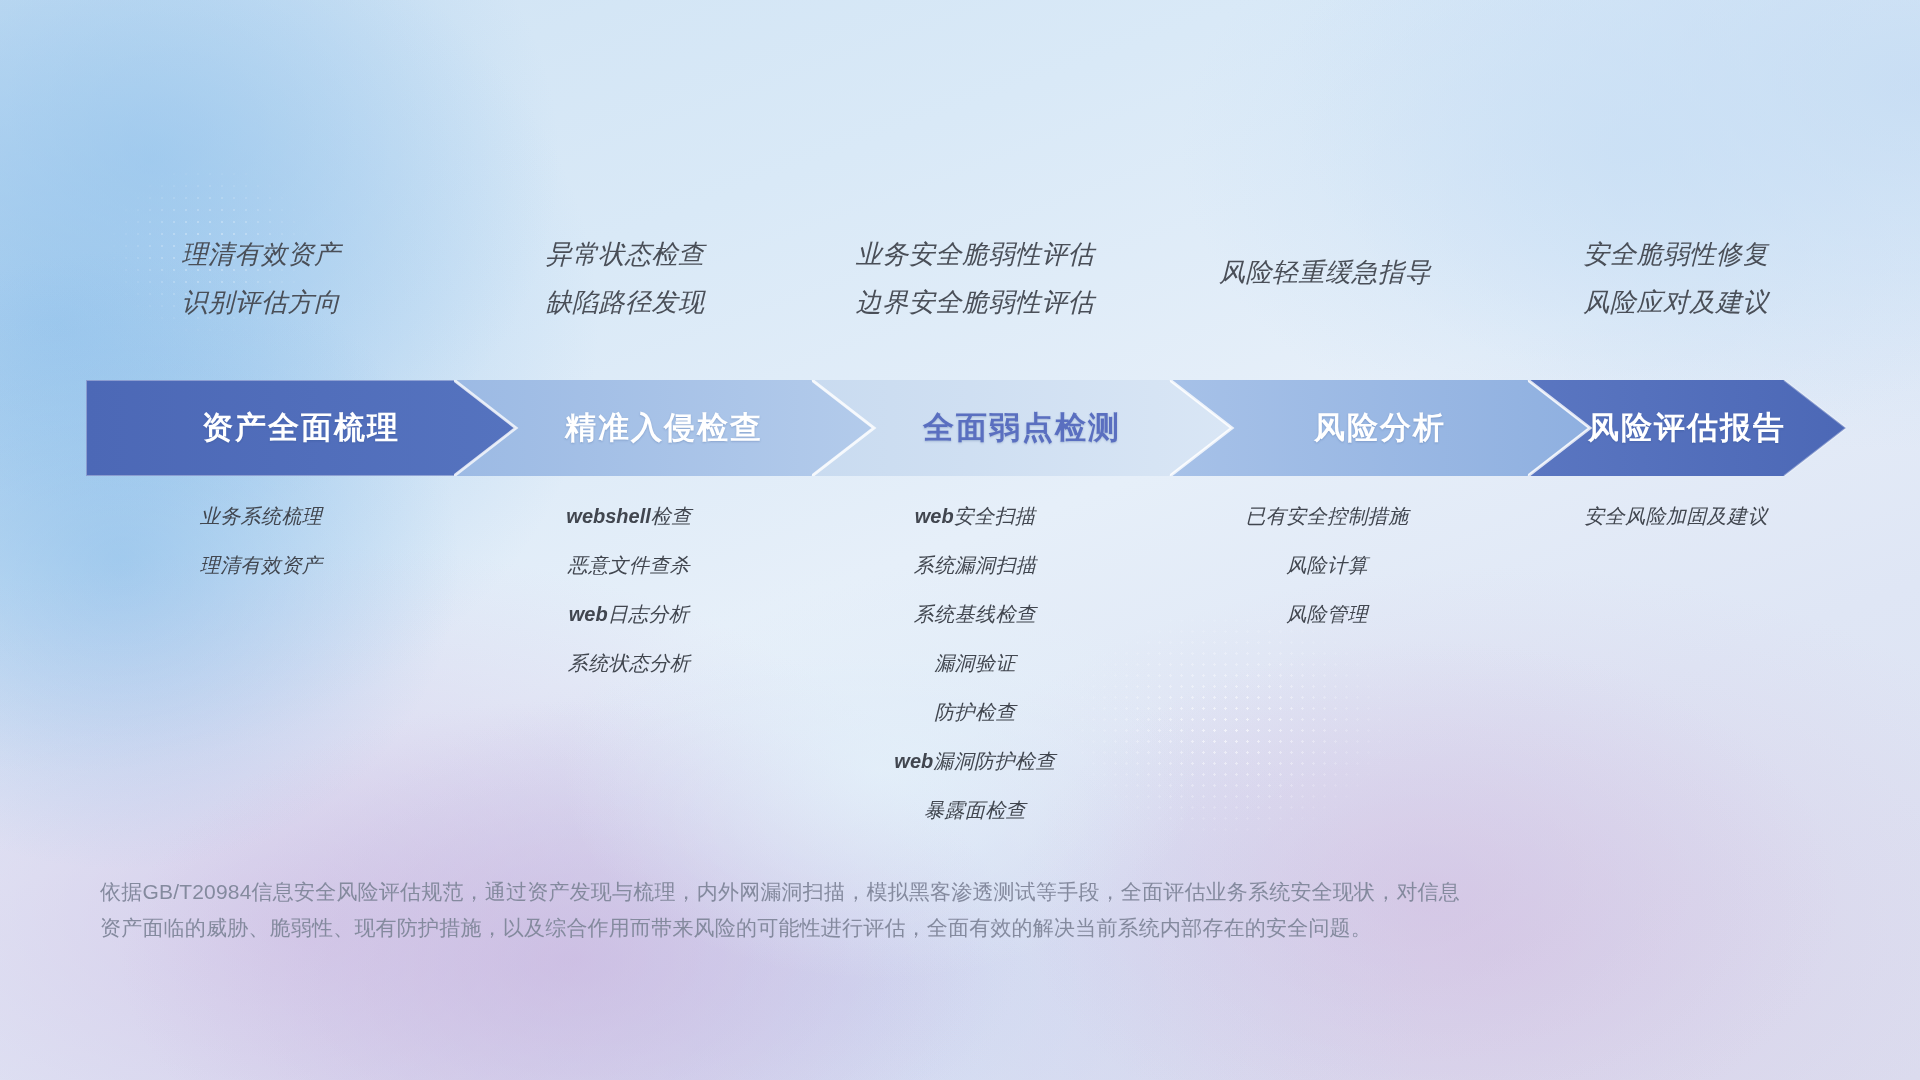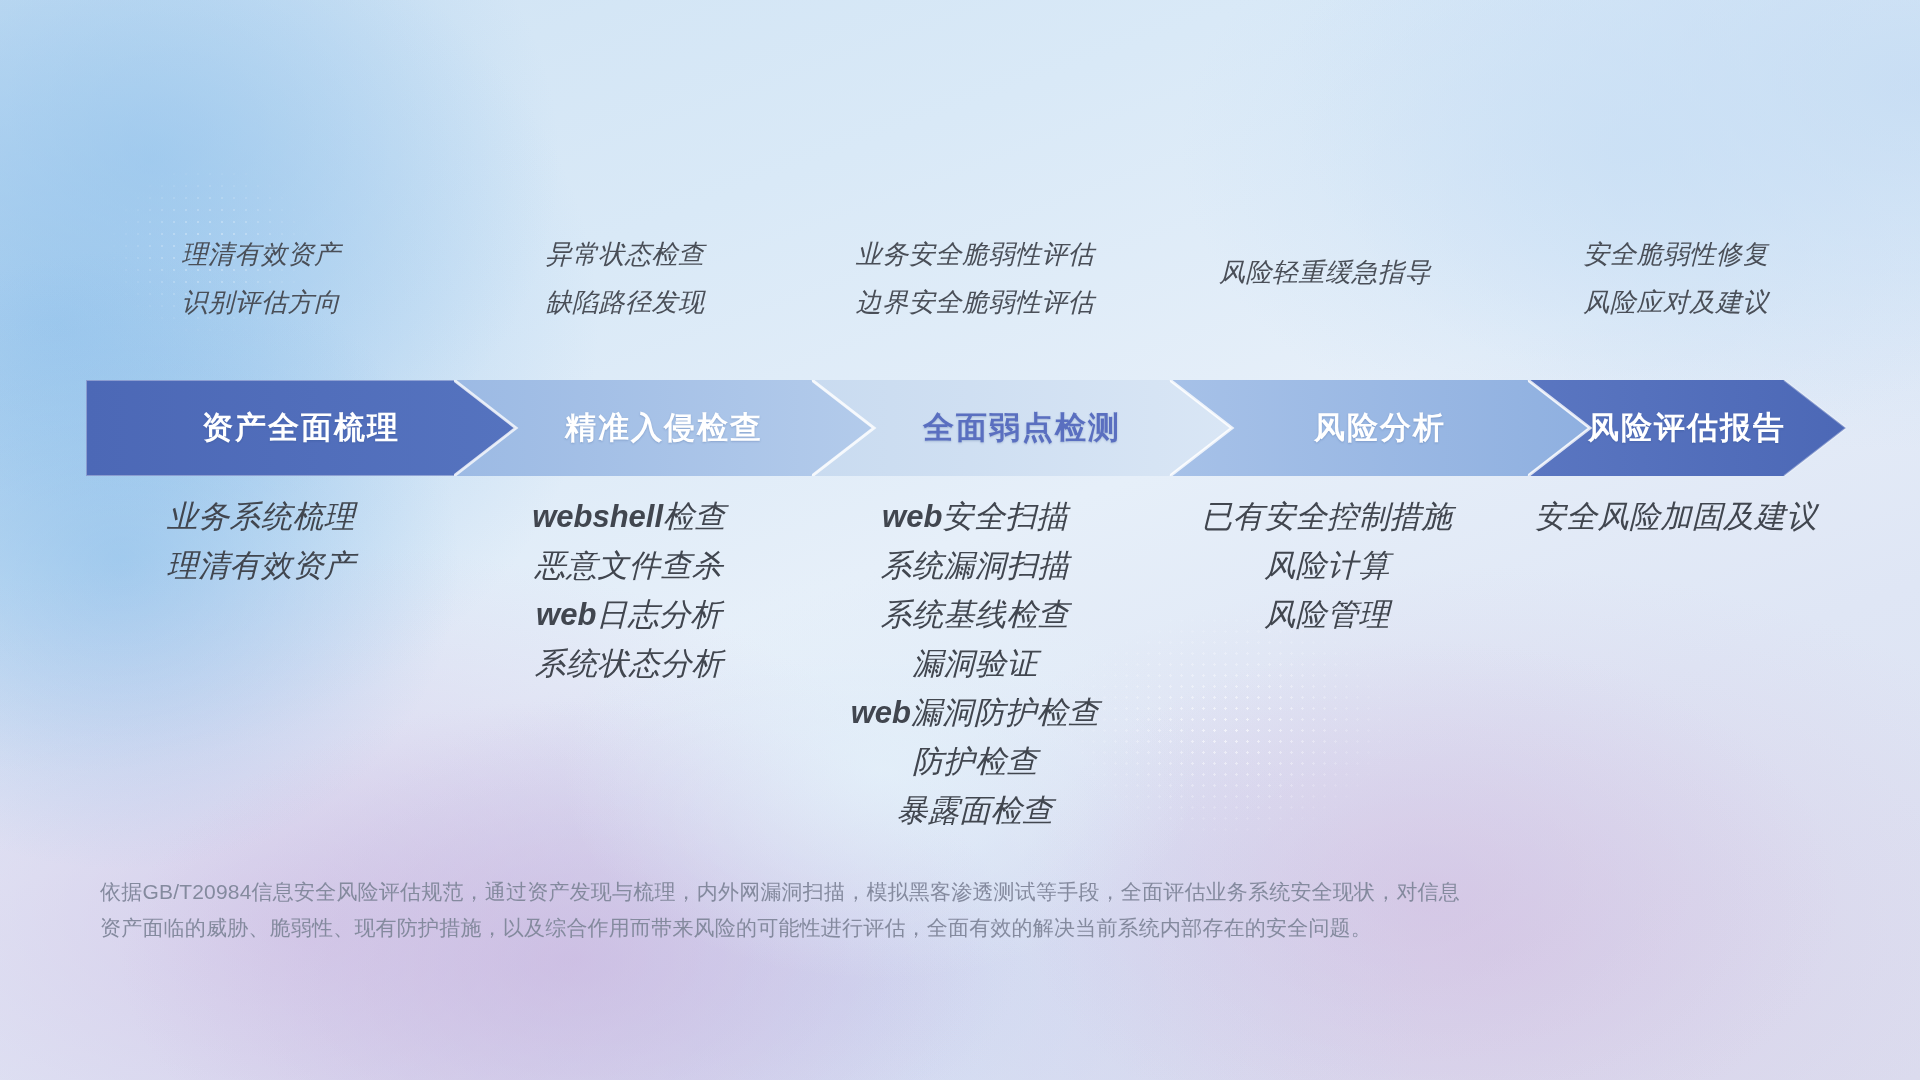--- a/index.html
+++ b/index.html
@@ -123,21 +123,21 @@
     letter-spacing: 2px;
     white-space: nowrap;
     text-shadow: 0 1px 2px rgba(40,70,130,0.25);
   }
   .label-light { color: #ffffff; }
   .label-accent { color: #5a6fc0; text-shadow: 0 1px 1px rgba(255,255,255,0.7); }
 
   
   #bottom-row { top: 492px; }
   .item {
-    font-size: 31px;
+    font-size: 20px;
     line-height: 49px;
     color: #41464f;
     white-space: nowrap;
     letter-spacing: 0.4px;
   }
   .item .en {
     font-weight: bold;
     letter-spacing: 0;
   }
 
@@ -279,22 +279,22 @@
       <div class="item"><span>恶意文件查杀</span></div>
       <div class="item"><span class="en">web</span><span>日志分析</span></div>
       <div class="item"><span>系统状态分析</span></div>
     </div>
 
     <div class="col">
       <div class="item"><span class="en">web</span><span>安全扫描</span></div>
       <div class="item"><span>系统漏洞扫描</span></div>
       <div class="item"><span>系统基线检查</span></div>
       <div class="item"><span>漏洞验证</span></div>
+      <div class="item"><span>防护检查</span></div>
       <div class="item"><span class="en">web</span><span>漏洞防护检查</span></div>
-      <div class="item"><span>防护检查</span></div>
       <div class="item"><span>暴露面检查</span></div>
     </div>
 
     <div class="col col-shift-5">
       <div class="item"><span>已有安全控制措施</span></div>
       <div class="item"><span>风险计算</span></div>
       <div class="item"><span>风险管理</span></div>
     </div>
 
     <div class="col col-shift-5">

